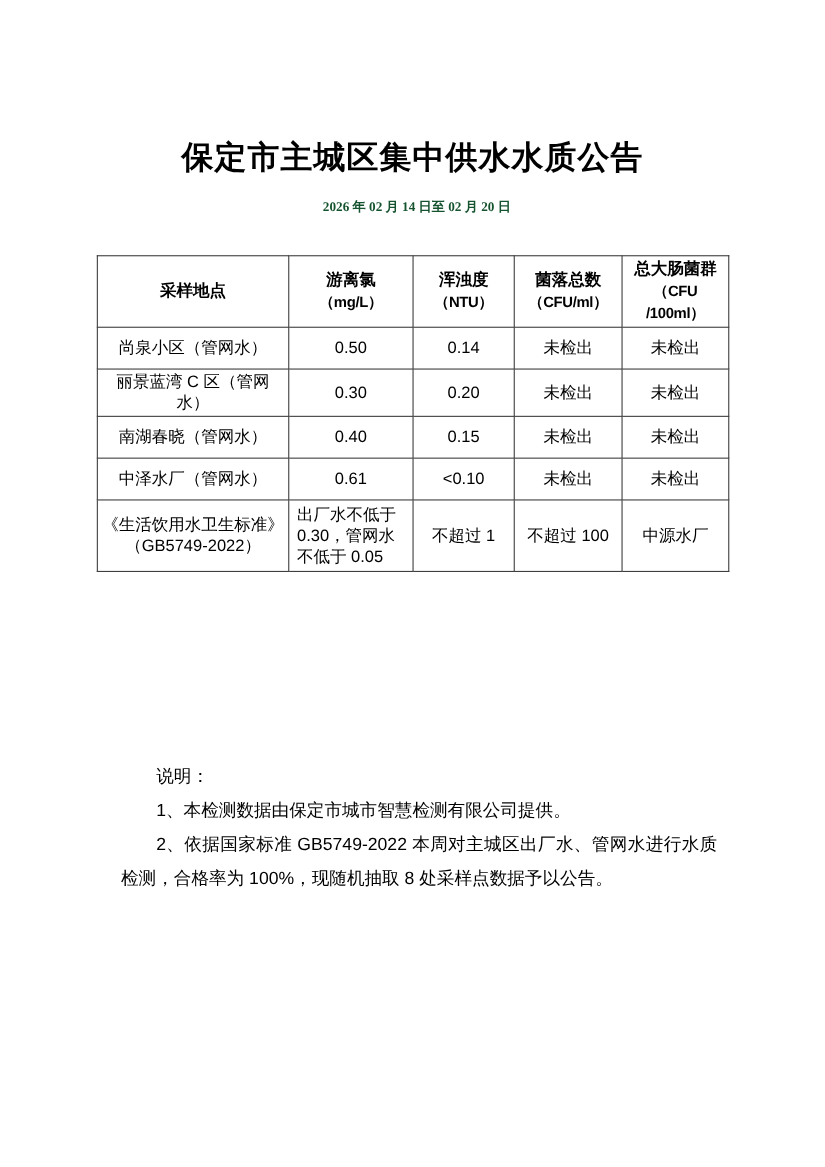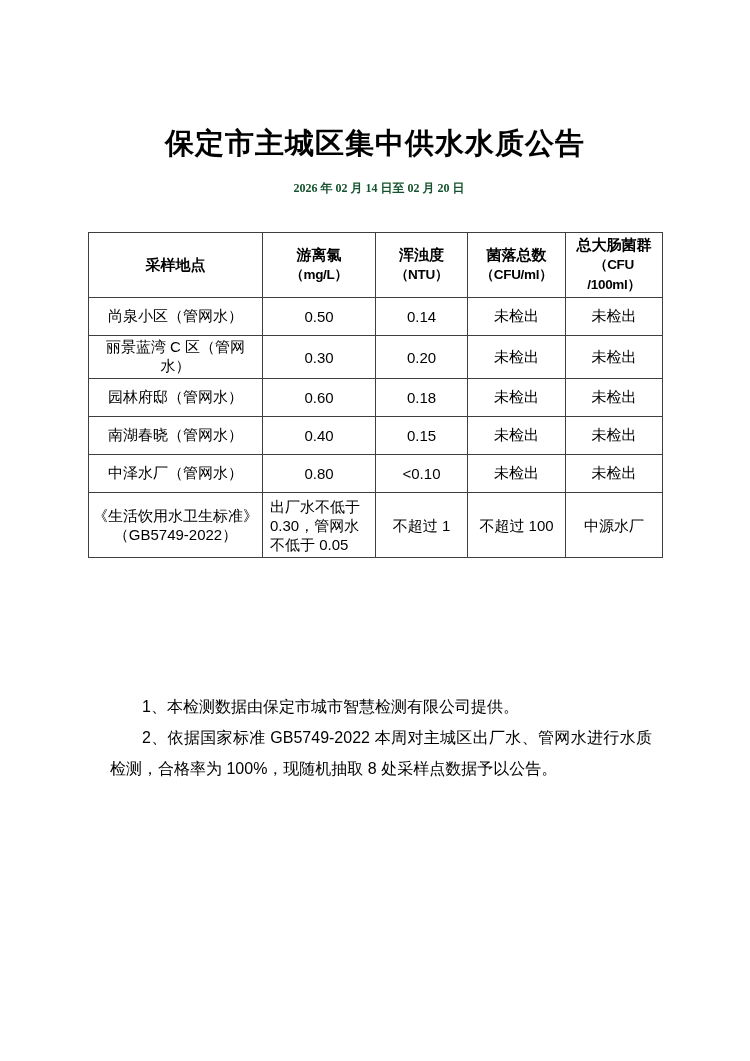--- a/index.html
+++ b/index.html
@@ -139,36 +139,29 @@
         <td>未检出</td>
       </tr>
       <tr>
         <td>丽景蓝湾 C 区（管网水）</td>
         <td>0.30</td>
         <td>0.20</td>
         <td>未检出</td>
         <td>未检出</td>
       </tr>
       <tr>
-        <td>园林府邸（管网水）</td>
-        <td>0.60</td>
-        <td>0.18</td>
-        <td>未检出</td>
-        <td>未检出</td>
-      </tr>
-      <tr>
         <td>南湖春晓（管网水）</td>
         <td>0.40</td>
         <td>0.15</td>
         <td>未检出</td>
         <td>未检出</td>
       </tr>
       <tr>
         <td>中泽水厂（管网水）</td>
-        <td>0.80</td>
+        <td>0.61</td>
         <td>&lt;0.10</td>
         <td>未检出</td>
         <td>未检出</td>
       </tr>
       <tr class="std">
         <td>
           <div>《生活饮用水卫生标准》</div>
           <div>（GB5749-2022）</div>
         </td>
         <td class="cell-left">
@@ -177,17 +170,18 @@
           <div>不低于 0.05</div>
         </td>
         <td>不超过 1</td>
         <td>不超过 100</td>
         <td>中源水厂</td>
       </tr>
     </tbody>
   </table>
 
   <div class="notes">
+    <p>说明：</p>
     <p>1、本检测数据由保定市城市智慧检测有限公司提供。</p>
     <p>2、依据国家标准 GB5749-2022 本周对主城区出厂水、管网水进行水质检测，合格率为 100%，现随机抽取 8 处采样点数据予以公告。</p>
   </div>
 
 </div>
 
 </body></html>

